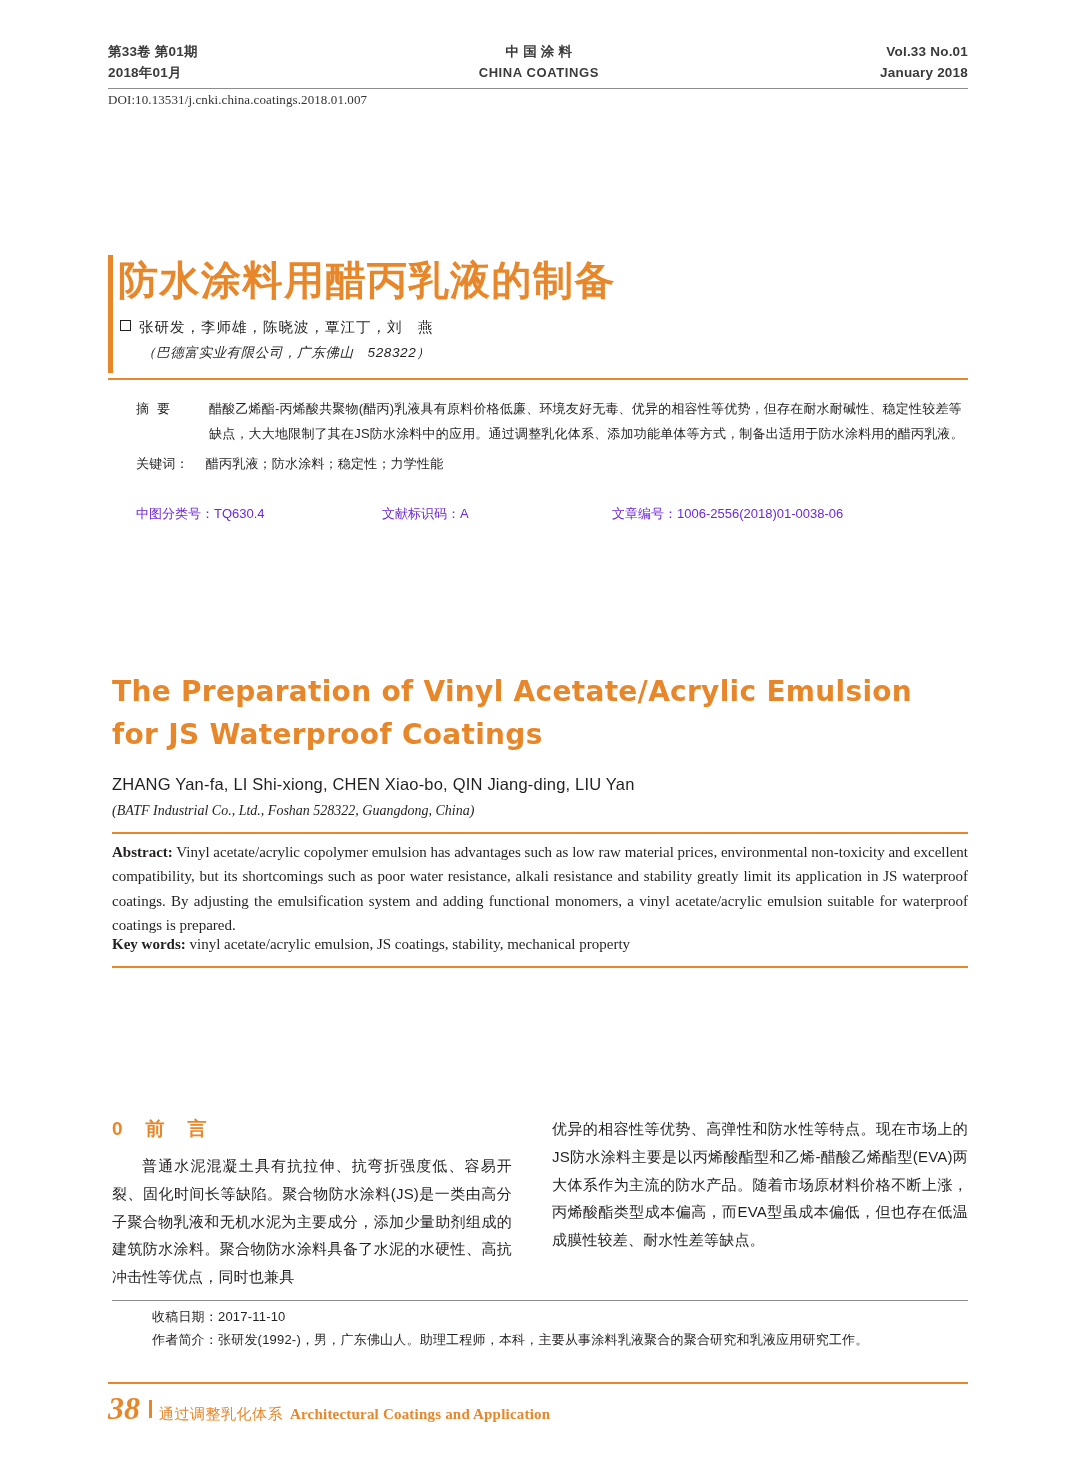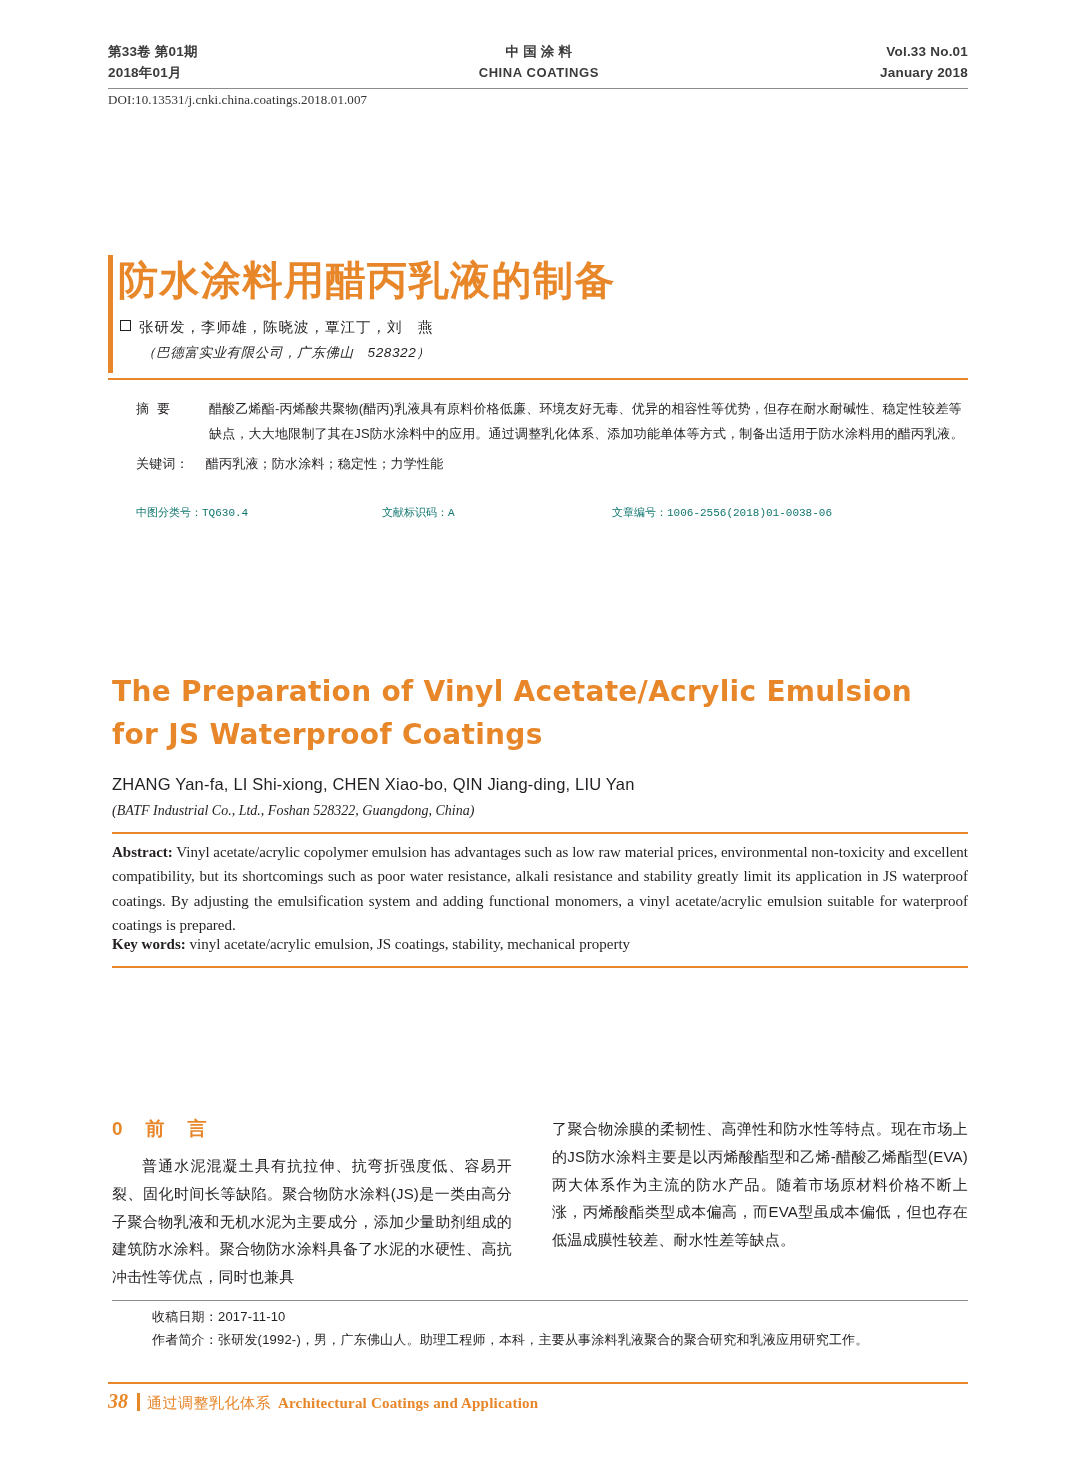--- a/index.html
+++ b/index.html
@@ -132,24 +132,23 @@
     letter-spacing: 8px;
   }
   .cn-abs .txt { flex: 1 1 auto; }
   .cn-abs .kwline { margin-top: 4px; }
 
   .cn-meta {
     position: absolute;
     left: 136px;
     top: 505px;
     width: 832px;
-    font-size: 11px;
+    font-size: 13px;
     display: flex;
-    color: #0f766e;
-    font-family: Liberation Mono, monospace;
+    color: #6d28d9;
   }
   .cn-meta .m1 { width: 246px; }
   .cn-meta .m2 { width: 230px; }
   .cn-meta .m3 { flex: 1; }
 
   
   .en-title {
     position: absolute;
     left: 112px;
     top: 670px;
@@ -278,21 +277,21 @@
     background: #e8862a;
   }
   .footer {
     position: absolute;
     left: 108px;
     top: 1390px;
     display: flex;
     align-items: baseline;
   }
   .pgnum {
-    font-size: 20px;
+    font-size: 32px;
     font-style: italic;
     font-weight: bold;
     color: #e8862a;
     font-family: "Liberation Serif", serif;
     margin-right: 9px;
   }
   .footer-bar {
     width: 3px;
     height: 18px;
     background: #e8862a;
@@ -366,21 +365,21 @@
   <div class="en-rule-top"></div>
   <div class="en-abs"><b>Abstract:</b><span> Vinyl acetate/acrylic copolymer emulsion has advantages such as low raw material prices, environmental non-toxicity and excellent compatibility, but its shortcomings such as poor water resistance, alkali resistance and stability greatly limit its application in JS waterproof coatings. By adjusting the emulsification system and adding functional monomers, a vinyl acetate/acrylic emulsion suitable for waterproof coatings is prepared.</span></div>
   <div class="en-kw"><b>Key words:</b><span>  vinyl acetate/acrylic emulsion, JS coatings, stability, mechanical property</span></div>
   <div class="en-rule-bot"></div>
 
   <div class="sec-head">0　前　言</div>
   <div class="col left">
     <p>普通水泥混凝土具有抗拉伸、抗弯折强度低、容易开裂、固化时间长等缺陷。聚合物防水涂料(JS)是一类由高分子聚合物乳液和无机水泥为主要成分，添加少量助剂组成的建筑防水涂料。聚合物防水涂料具备了水泥的水硬性、高抗冲击性等优点，同时也兼具</p>
   </div>
   <div class="col right">
-    <p class="noindent">了聚合物涂膜的柔韧性、高弹性和防水性等特点。现在市场上的JS防水涂料主要是以丙烯酸酯型和乙烯-醋酸乙烯酯型(EVA)两大体系作为主流的防水产品。随着市场原材料价格不断上涨，丙烯酸酯类型成本偏高，而EVA型虽成本偏低，但也存在低温成膜性较差、耐水性差等缺点。</p>
+    <p class="noindent">优异的相容性等优势、高弹性和防水性等特点。现在市场上的JS防水涂料主要是以丙烯酸酯型和乙烯-醋酸乙烯酯型(EVA)两大体系作为主流的防水产品。随着市场原材料价格不断上涨，丙烯酸酯类型成本偏高，而EVA型虽成本偏低，但也存在低温成膜性较差、耐水性差等缺点。</p>
   </div>
 
   <div class="foot-rule"></div>
   <div class="foot f1">收稿日期：2017-11-10</div>
   <div class="foot f2">作者简介：张研发(1992-)，男，广东佛山人。助理工程师，本科，主要从事涂料乳液聚合的聚合研究和乳液应用研究工作。</div>
 
   <div class="footer-rule"></div>
   <div class="footer">
     <div class="pgnum">38</div>
     <div class="footer-bar"></div>

